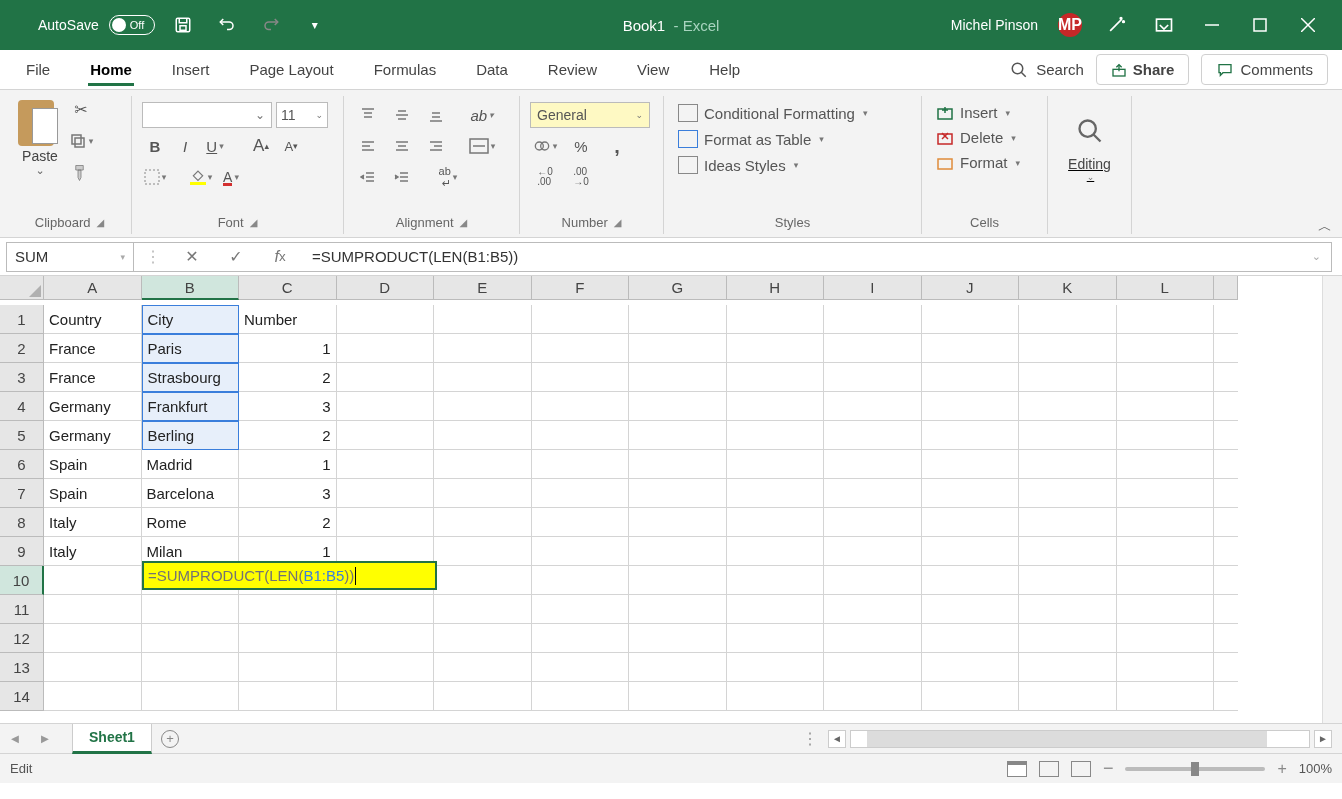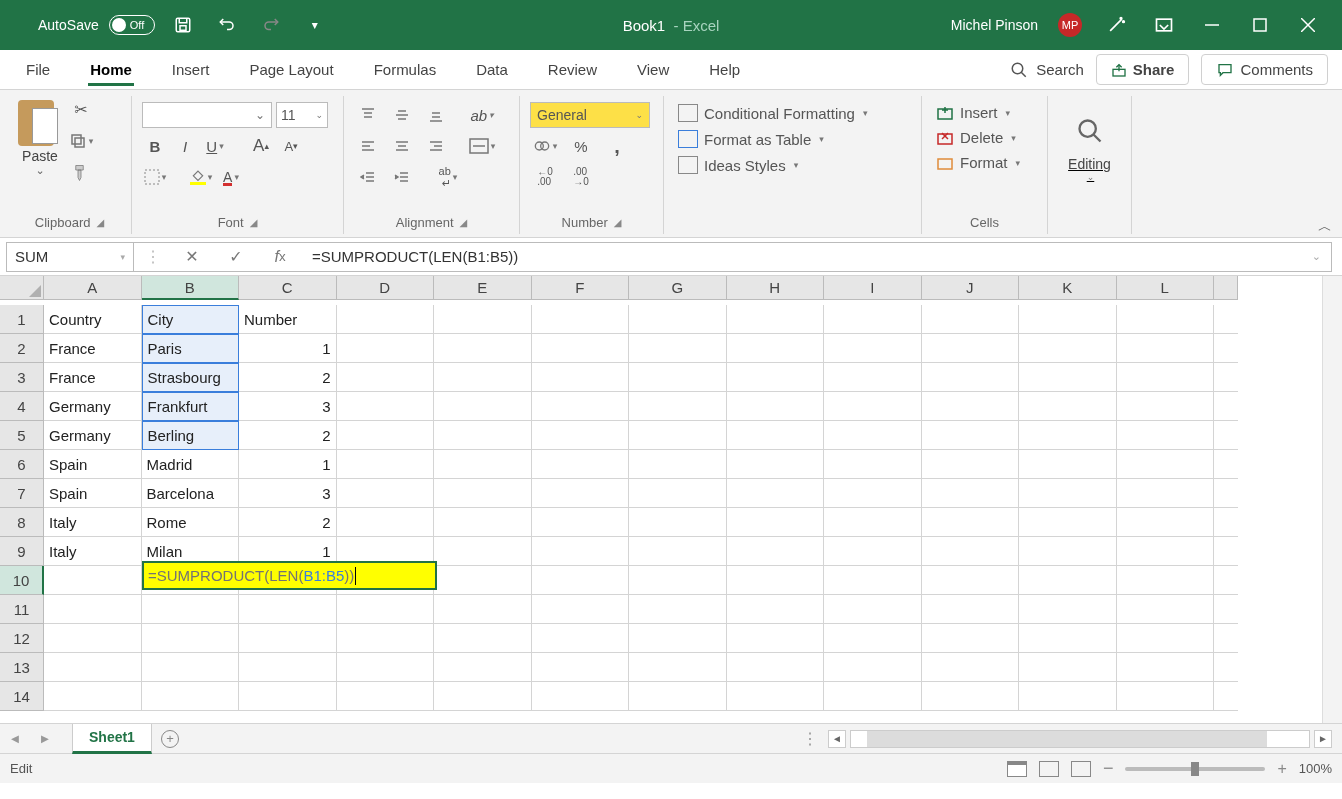--- a/index.html
+++ b/index.html
@@ -9,21 +9,21 @@
 .titlebar{height:50px;background:#217346;display:flex;align-items:center;color:#fff;font-size:14px;}
 .autosave{margin-left:38px;display:flex;align-items:center;gap:10px;}
 .autosave-toggle{width:46px;height:20px;border:1px solid #fff;border-radius:10px;display:flex;align-items:center;padding:0 2px;}
 .toggle-circle{width:14px;height:14px;background:#fff;border-radius:50%;}
 .toggle-label{font-size:11px;margin-left:4px;}
 .qat{margin-left:18px;display:flex;gap:24px;align-items:center;}
 .qat-icon{width:20px;height:20px;display:flex;align-items:center;justify-content:center;color:#fff;}
 .title-text{position:absolute;left:50%;transform:translateX(-50%);font-size:15px;}
 .title-text .dim{color:#a8d4bf;}
 .title-right{margin-left:auto;display:flex;align-items:center;gap:20px;margin-right:20px;}
-.avatar{width:24px;height:24px;border-radius:50%;background:#c62828;color:#fff;font-size:11px;display:flex;align-items:center;justify-content:center;}
+.avatar{width:24px;height:24px;border-radius:50%;background:#c62828;color:#fff;font-size:16px;display:flex;align-items:center;justify-content:center;font-weight:bold;}
 .winbtn{width:28px;height:28px;display:flex;align-items:center;justify-content:center;color:#fff;}
 
 
 .tabsbar{height:40px;background:#fff;display:flex;align-items:center;padding-left:24px;gap:36px;border-bottom:1px solid #d4d4d4;}
 .tab{font-size:15px;color:#444;padding:8px 2px;cursor:pointer;}
 .tab.active{color:#000000;font-weight:600;border-bottom:3px solid #217346;padding-bottom:5px;}
 .tabsbar-right{margin-left:auto;display:flex;gap:12px;margin-right:14px;align-items:center;}
 .search-icon{color:#444;font-size:16px;}
 .share-btn{border:1px solid #d0d0d0;border-radius:4px;padding:6px 14px;display:flex;align-items:center;gap:6px;font-size:15px;color:#444;}
 .share-btn .green{color:#217346;}
@@ -57,21 +57,21 @@
 .color-bar{height:3px;margin-top:-2px;}
 .drop{font-size:9px;color:#777;margin-left:2px;}
 
 
 .align-body{display:flex;flex-direction:column;gap:5px;padding-top:6px;text-align:right;}
 .align-row{display:flex;gap:6px;}
 .align-btn{width:28px;height:26px;display:flex;align-items:center;justify-content:center;color:#555;font-size:15px;}
 
 
 .num-body{display:flex;flex-direction:column;gap:5px;padding-top:6px;align-items:flex-start;}
-.num-sel{width:120px;height:26px;border:1px solid #bbb;background:#fde047;display:flex;align-items:center;padding:0 6px;font-size:14px;color:#555;justify-content:space-between;}
+.num-sel{width:120px;height:26px;border:1px solid #bbb;background:#fef9c3;display:flex;align-items:center;padding:0 6px;font-size:14px;color:#555;justify-content:space-between;}
 .num-row{display:flex;gap:6px;}
 .num-btn{width:30px;height:26px;display:flex;align-items:center;justify-content:center;color:#555;font-size:15px;}
 
 
 .styles-body{display:flex;flex-direction:column;gap:8px;padding-top:8px;}
 .style-btn{display:flex;align-items:center;gap:6px;color:#555;font-size:15px;padding:0 4px;}
 .style-icon{width:20px;height:18px;border:1.5px solid #888;position:relative;}
 
 
 .cells-body{display:flex;flex-direction:column;gap:8px;padding-top:8px;}
@@ -458,20 +458,23 @@
           <div class="style-icon" style="border-color:#3a7edb;"></div>
           <span>Format as Table</span>
           <span class="drop">▾</span>
         </div>
       <div class="style-btn">
           <div class="style-icon"></div>
           <span>Ideas Styles</span>
           <span class="drop">▾</span>
         </div>
     </div>
+    <div class="group-label">
+        <span>Styles</span>
+      </div>
   </div>
 
   <div class="group" style="width:126px;">
     <div class="group-body cells-body">
       <div class="style-btn">
           <svg width="18" height="16" fill="none" stroke="#217346" stroke-width="1.5">
             <rect x="2" y="4" width="14" height="10"></rect>
             <line x1="9" y1="2" x2="9" y2="8"></line>
             <line x1="6" y1="5" x2="12" y2="5"></line>
           </svg>

